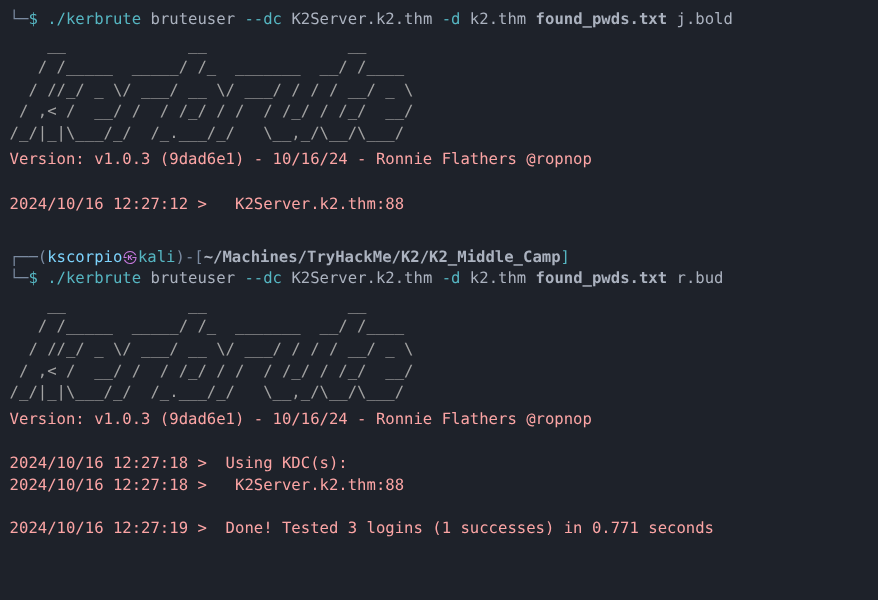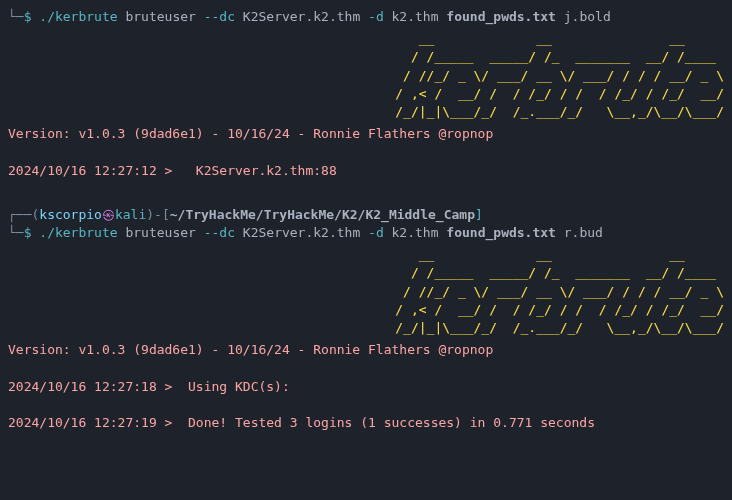--- a/index.html
+++ b/index.html
@@ -21,23 +21,22 @@
     .skull { color: #c678dd; }
     .host { color: #56b6c2; }
     .path { color: #abb2bf; font-weight: bold; }
     .close-bracket { color: #56b6c2; }
     .dollar { color: #56b6c2; }
     .cmd-teal { color: #56b6c2; margin-top: 20px; }
     .cmd-white { color: #abb2bf; }
     .cmd-bold { color: #abb2bf; font-weight: bold; }
     .ascii-art {
       white-space: pre;
-      color: #fde047;
+      color: #a3a3a3;
       margin: 4px 0;
-      text-align: right;
     }
     .output {
       white-space: pre;
       color: #fca5a5;
     }
     .valid-login {
       color: #98c379;
     }
     .block { margin-bottom: 2px; }
   </style>
@@ -55,29 +54,30 @@
 /_/|_|\___/_/  /_.___/_/   \__,_/\__/\___/</div>
 
 <div class="block">
   <div class="output">Version: v1.0.3 (9dad6e1) - 10/16/24 - Ronnie Flathers @ropnop</div>
   <div class="output"> </div>
   <div class="output">2024/10/16 12:27:12 &gt;   K2Server.k2.thm:88</div>
   <div class="output"> </div>
 </div>
 
 <div class="block" style="margin-top:8px;">
-  <div class="prompt-line"><span class="dash">┌──(</span><span class="user">kscorpio</span><span class="skull">㉿</span><span class="host">kali</span><span class="dash">)-[</span><span class="path">~/TryHackMe/TryHackMe/K2/K2_Middle_Camp</span><span class="close-bracket">]</span></div>
+  <div class="prompt-line"><span class="dash">┌──(</span><span class="user">kscorpio</span><span class="skull">㉿</span><span class="host">kali</span><span class="dash">)-[</span><span class="path">~/Machines/TryHackMe/K2/K2_Middle_Camp</span><span class="close-bracket">]</span></div>
   <div class="prompt-line"><span class="dash">└─</span><span class="dollar">$</span><span class="cmd-white"> </span><span class="cmd-teal">./kerbrute</span><span class="cmd-white"> bruteuser </span><span class="cmd-teal">--dc</span><span class="cmd-white"> K2Server.k2.thm </span><span class="cmd-teal">-d</span><span class="cmd-white"> k2.thm </span><span class="cmd-bold">found_pwds.txt</span><span class="cmd-white"> r.bud</span></div>
 </div>
 
 <div class="ascii-art">    __             __               __     
    / /_____  _____/ /_  _______  __/ /____ 
   / //_/ _ \/ ___/ __ \/ ___/ / / / __/ _ \
  / ,&lt; /  __/ /  / /_/ / /  / /_/ / /_/  __/
 /_/|_|\___/_/  /_.___/_/   \__,_/\__/\___/</div>
 
 <div class="block">
   <div class="output">Version: v1.0.3 (9dad6e1) - 10/16/24 - Ronnie Flathers @ropnop</div>
   <div class="output"> </div>
   <div class="output">2024/10/16 12:27:18 &gt;  Using KDC(s):</div>
+  <div class="output">2024/10/16 12:27:18 &gt;   K2Server.k2.thm:88</div>
   <div class="output"> </div>
   <div class="output">2024/10/16 12:27:19 &gt;  Done! Tested 3 logins (1 successes) in 0.771 seconds</div>
 </div>
 
 </body></html>

